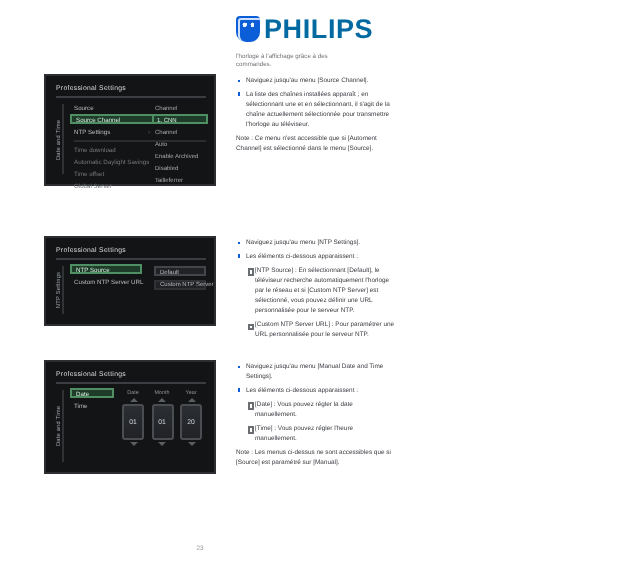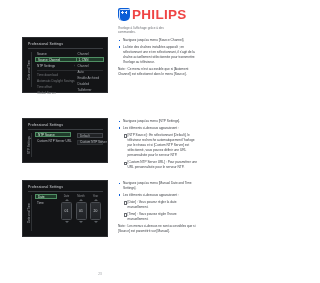--- a/index.html
+++ b/index.html
@@ -31,21 +31,21 @@
   }
   .shield:after {
     content: ""; position: absolute; left: 2.6px; top: 3px;
     width: 6.8px; height: 3px;
     background:
       radial-gradient(circle at 1.4px 1.4px, #eaf2ff 1.1px, transparent 1.2px),
       radial-gradient(circle at 5.4px 1.4px, #eaf2ff 1.1px, transparent 1.2px);
   }
   .wordmark {
     font-size: 13.5px; font-weight: bold; letter-spacing: 0.3px;
-    color: #ef4444; line-height: 1; font-family: "Liberation Sans", sans-serif;
+    color: #0369a1; line-height: 1; font-family: "Liberation Sans", sans-serif;
   }
   .tagline {
     margin-top: 4px; font-size: 3.1px; line-height: 1.5;
     color: #6f7277; width: 62px;
   }
 
   
   .shot {
     position: absolute;
     background: #131416;

